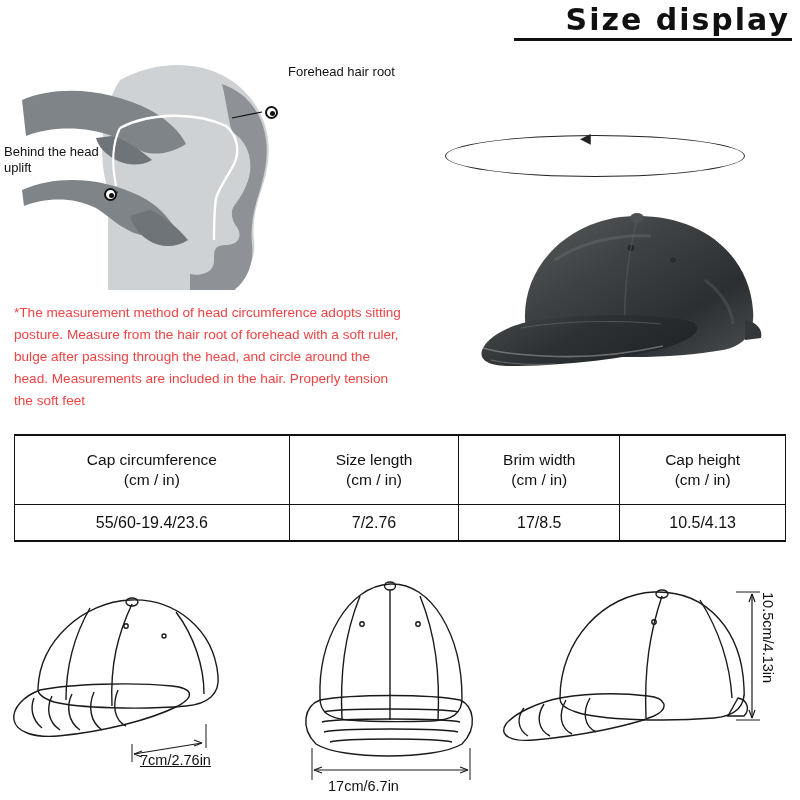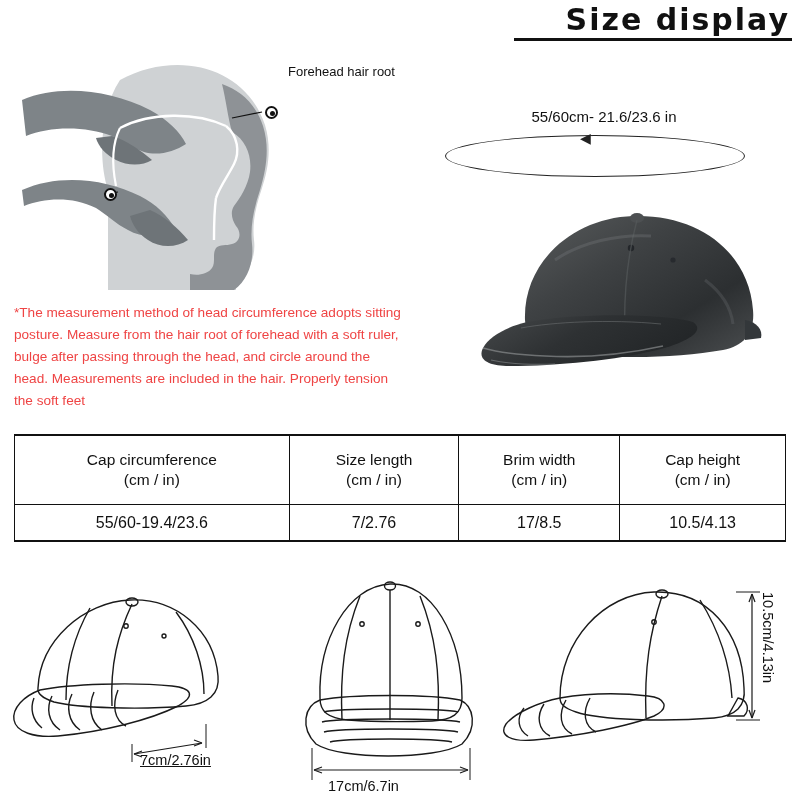--- a/index.html
+++ b/index.html
@@ -130,25 +130,25 @@
       <line x1="232" y1="78" x2="262" y2="72" stroke="#111" stroke-width="1.2"></line>
 
       <line x1="118" y1="152" x2="104" y2="154" stroke="#111" stroke-width="1.2"></line>
     </svg>
 
     <span class="target-dot dot-forehead"></span>
     <span class="target-dot dot-behind"></span>
   </div>
 
   <div class="lbl lbl-forehead">Forehead hair root</div>
+  <div class="lbl lbl-behind">Behind the head uplift</div>
 
   <div class="note">*The measurement method of head circumference adopts sitting posture. Measure from the hair root of forehead with a soft ruler, bulge after passing through the head, and circle around the head. Measurements are included in the hair. Properly tension the soft feet</div>
 
   <div class="photo-wrap">
-    <div class="circ-label">55/60cm- 21.6/23.6 in</div>
     <div class="ellipse-measure"></div>
     <div class="ellipse-arrow">◀</div>
 
     <svg width="390" height="230" viewBox="0 0 390 230" style="position:absolute;left:0;top:70px;">
       <defs>
         <linearGradient id="capgrad" x1="0" y1="0" x2="1" y2="1">
           <stop offset="0%" stop-color="#585b5c"></stop>
           <stop offset="35%" stop-color="#3f4244"></stop>
           <stop offset="70%" stop-color="#2c2f31"></stop>
           <stop offset="100%" stop-color="#4b4e50"></stop>

